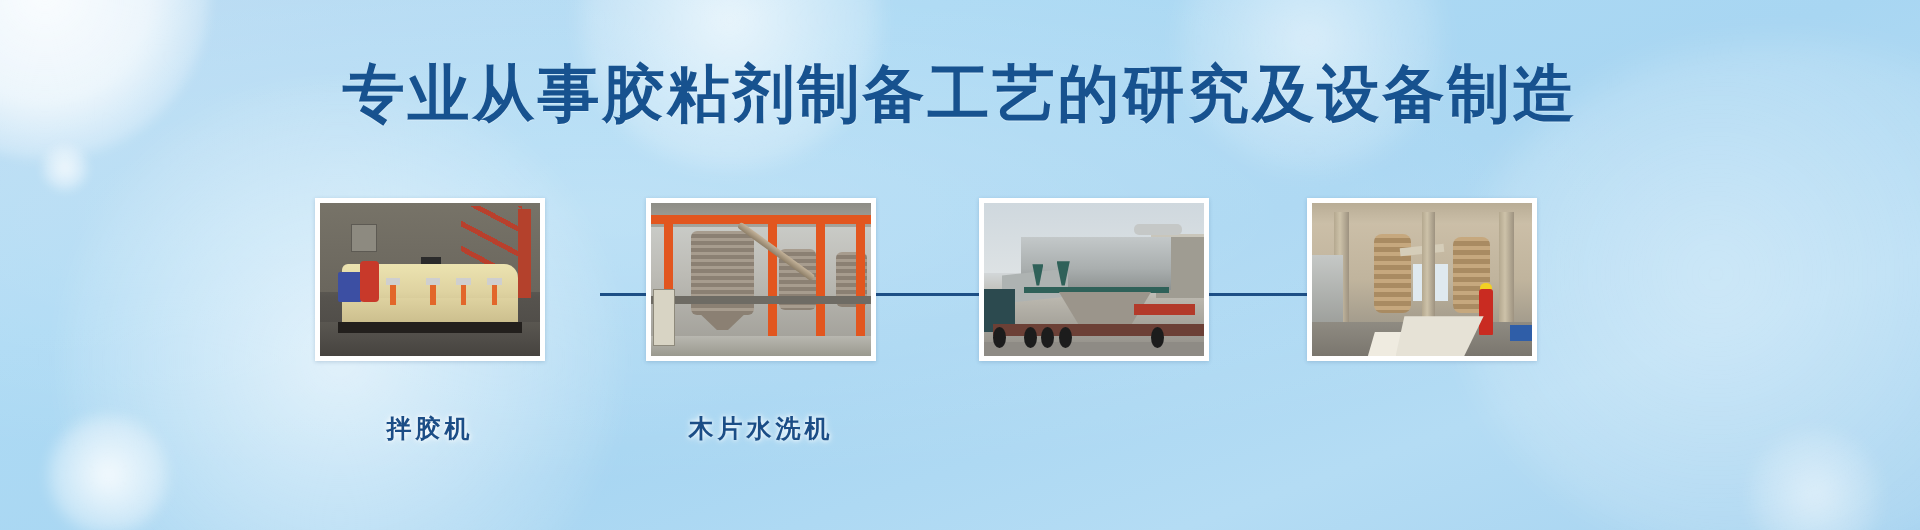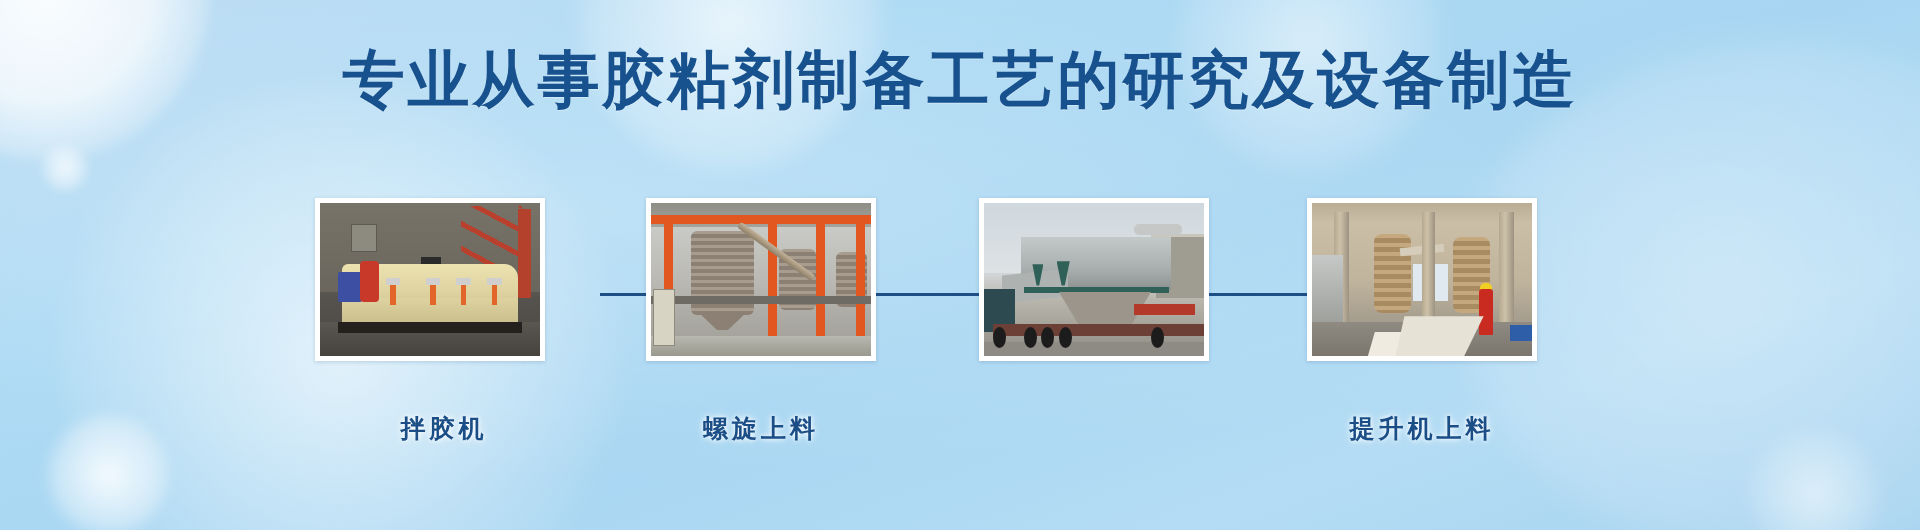--- a/index.html
+++ b/index.html
@@ -76,21 +76,21 @@
   .vignette {
     position: absolute; inset: 0;
     background: radial-gradient(ellipse at 30% 40%, rgba(255,255,255,0.22) 0%, rgba(255,255,255,0) 60%);
     pointer-events: none;
   }
 
   
   .headline {
     position: absolute;
     left: 0; right: 0;
-    top: 44px;
+    top: 58px;
     text-align: center;
     font-size: 62px;
     font-weight: bold;
     letter-spacing: 3px;
     color: #17528f;
     line-height: 1.15;
     white-space: nowrap;
     text-shadow: 0 1px 1px rgba(255,255,255,0.35);
   }
 
@@ -238,21 +238,21 @@
     top: 412px;
     width: 330px;
     text-align: center;
     font-size: 25px;
     font-weight: bold;
     letter-spacing: 4px;
     color: #1b4d86;
     text-shadow: 0 0 4px rgba(255,255,255,0.95), 0 0 8px rgba(255,255,255,0.8);
     white-space: nowrap;
   }
-  .cap-1 { left: 279px; }
+  .cap-1 { left: 265px; }
   .cap-2 { left: 596px; }
   .cap-3 { left: 929px; }
   .cap-4 { left: 1257px; }
 </style>
 </head>
 <body>
 
 <div class="banner">
 
   <div class="bokeh bokeh-big-left"></div>
@@ -361,16 +361,15 @@
         <div class="helmet"></div>
         <div class="worker"></div>
         <div class="hopper2"></div>
         <div class="hopper"></div>
       </div>
     </div>
 
   </div>
 
   <div class="caption cap-1">拌胶机</div>
-  <div class="caption cap-2">螺旋上料</div>
-  <div class="caption cap-4">提升机上料</div>
+  <div class="caption cap-2">木片水洗机</div>
 
 </div>
 
 </body></html>

